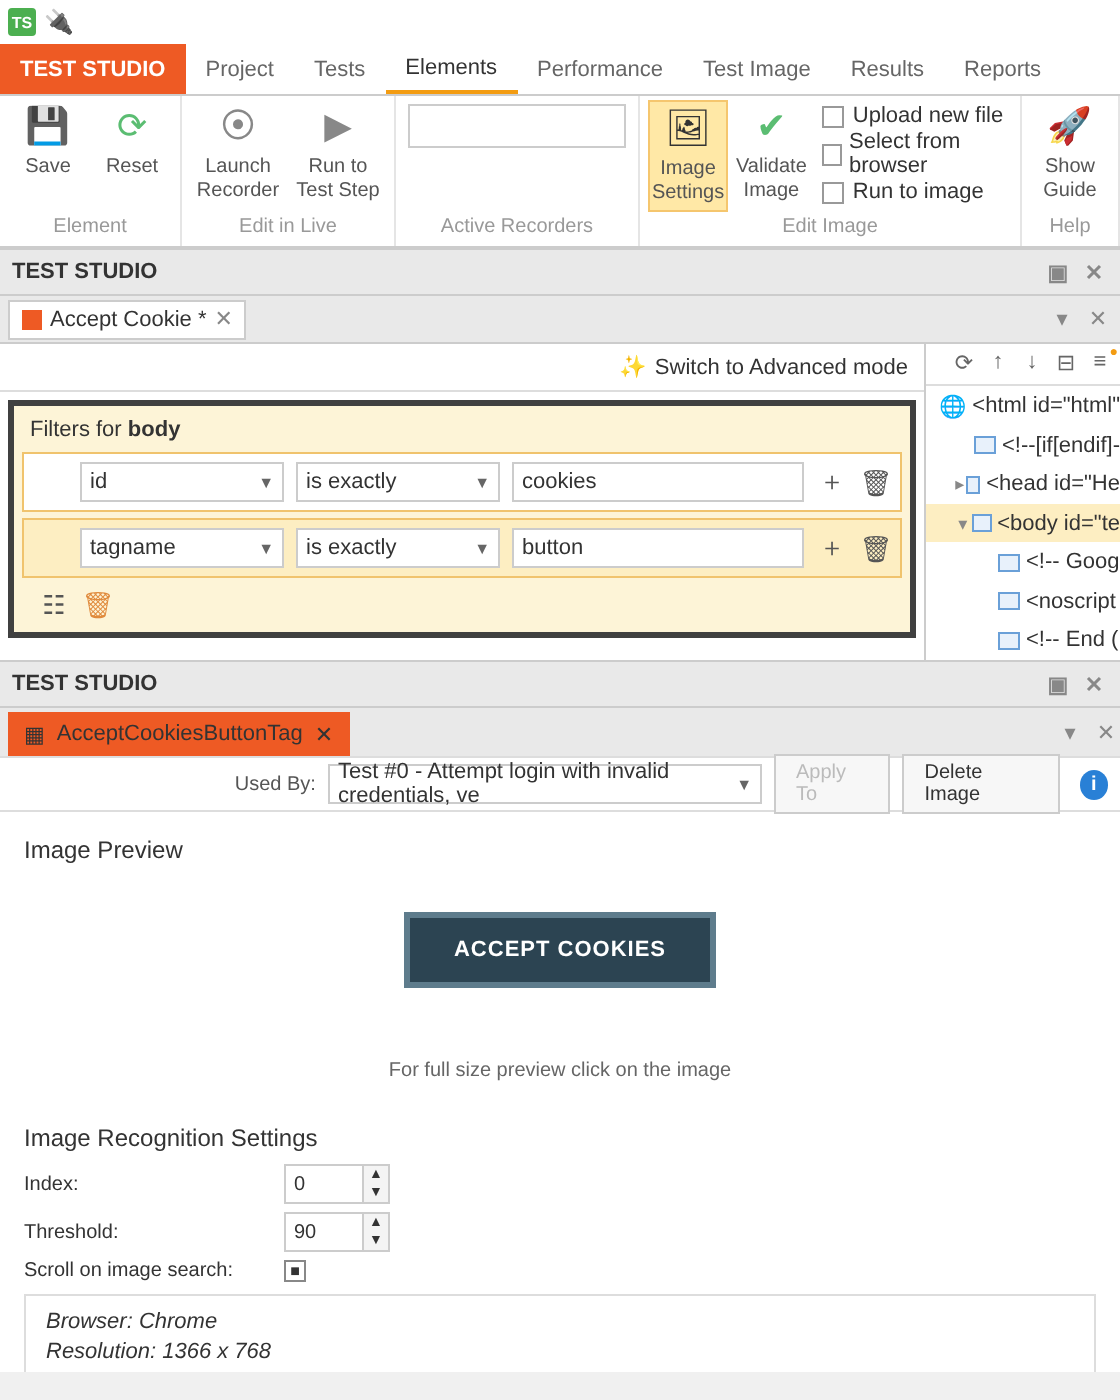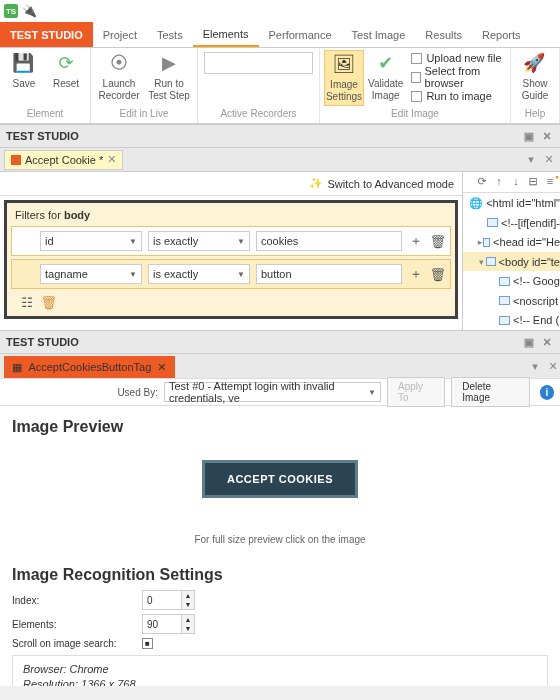--- a/index.html
+++ b/index.html
@@ -20,21 +20,21 @@
 .rbtn span{font-size:10px;color:#555}
 .highlight{background:#ffe8a6;border:1px solid #f5c66e}
 .rstack{display:flex;flex-direction:column;gap:1px;padding:2px 4px}
 .rstack-item{display:flex;align-items:center;gap:4px;font-size:10px;color:#555;cursor:pointer}
 .chk{width:11px;height:11px;border:1px solid #999;background:#fff}
 .ar-box{width:110px;height:22px;border:1px solid #ccc;background:#fff;margin:2px}
 .panel-hdr{height:24px;background:#e9e9e9;border-top:1px solid #ccc;border-bottom:1px solid #ccc;display:flex;align-items:center;padding:0 6px;color:#777;font-weight:bold;font-size:10px}
 .panel-hdr .sp{flex:1}
 .hdr-ico{width:14px;height:14px;margin-left:4px;cursor:pointer;color:#888;display:flex;align-items:center;justify-content:center;font-size:11px}
 .tabstrip{height:24px;background:#e9e9e9;display:flex;align-items:center;padding:0 4px;border-bottom:1px solid #ccc}
-.doc-tab{background:#fef9c3;border:1px solid #ccc;height:20px;display:flex;align-items:center;padding:0 6px;gap:4px;font-size:10px}
+.doc-tab{background:#ffffff;border:1px solid #ccc;height:20px;display:flex;align-items:center;padding:0 6px;gap:4px;font-size:10px}
 .doc-ico{width:10px;height:10px;background:#ee5a24}
 .adv-bar{height:24px;background:#fff;border-bottom:1px solid #ddd;display:flex;align-items:center;justify-content:flex-end;padding:0 8px;gap:4px;font-size:10px}
 .filter-area{background:#fdf4d7;border:3px solid #404040;margin:4px;padding:4px}
 .filter-area .fh{font-size:10px;padding:2px 4px;color:#666}
 .filter-area .fh b{color:#333}
 .frow{background:#fff;border:1px solid #f0c36d;margin:3px 0;padding:4px;display:flex;align-items:center;gap:6px}
 .frow.active{background:#fdeec2}
 .indent{width:18px}
 .dd{border:1px solid #ccc;background:#fff;height:20px;display:flex;align-items:center;justify-content:space-between;padding:0 4px;font-size:10px}
 .dd .car{color:#666;font-size:8px}
@@ -51,21 +51,21 @@
 .dom-ln.sel{background:#fdeec2}
 .dom-ln .exp{width:10px;color:#888;font-size:9px;text-align:center}
 
 .tag-tab{height:22px;background:#ee5a24;color:#fff;display:inline-flex;align-items:center;padding:0 8px;gap:6px;font-size:10px;margin:2px 0 0 4px}
 .ub-bar{height:28px;background:#fff;border-top:1px solid #ddd;border-bottom:1px solid #ddd;display:flex;align-items:center;padding:0 6px;gap:6px}
 .ub-bar .lbl{font-size:10px;color:#555;text-align:right;width:160px}
 .btn{border:1px solid #ccc;background:#f7f7f7;padding:3px 10px;font-size:10px;cursor:pointer}
 .btn.dis{color:#bbb}
 .info-i{width:15px;height:15px;border-radius:50%;background:#2980d6;color:#fff;display:flex;align-items:center;justify-content:center;font-size:10px;font-weight:bold;margin-left:4px}
 .content{padding:8px 12px;background:#fff}
-.sect-h{font-weight:bold;font-size:16px;margin:4px 0 6px}
+.sect-h{font-weight:normal;font-size:12px;margin:4px 0 6px}
 .prev{height:120px;display:flex;flex-direction:column;align-items:center;justify-content:center;gap:36px}
 .cookie-btn{background:#2c4452;color:#fff;border:3px solid #5e7c8c;padding:10px 22px;font-size:11px;font-weight:bold;letter-spacing:0.5px}
 .hint{font-size:10px;color:#666}
 .form-row{display:flex;align-items:center;gap:10px;margin:4px 0}
 .form-row label{width:120px;font-size:10px}
 .num{display:flex;align-items:stretch}
 .num input{width:40px;border:1px solid #ccc;padding:2px 4px;font-size:10px}
 .num .spn{display:flex;flex-direction:column;border:1px solid #ccc;border-left:none}
 .num .spn div{width:12px;height:9px;font-size:7px;text-align:center;background:#f4f4f4;cursor:pointer;line-height:9px}
 .info-box{border:1px solid #ddd;padding:6px 10px;margin-top:6px;font-style:italic;font-size:10px;color:#555;line-height:1.4}
@@ -307,21 +307,21 @@
     <label>Index:</label>
     <div class="num">
         <input value="0" style="">
         <div class="spn">
           <div>▲</div>
           <div>▼</div>
         </div>
       </div>
   </div>
   <div class="form-row">
-    <label>Elements:</label>
+    <label>Threshold:</label>
     <div class="num">
         <input value="90" style="">
         <div class="spn">
           <div>▲</div>
           <div>▼</div>
         </div>
       </div>
   </div>
   <div class="form-row">
     <label>Scroll on image search:</label>

